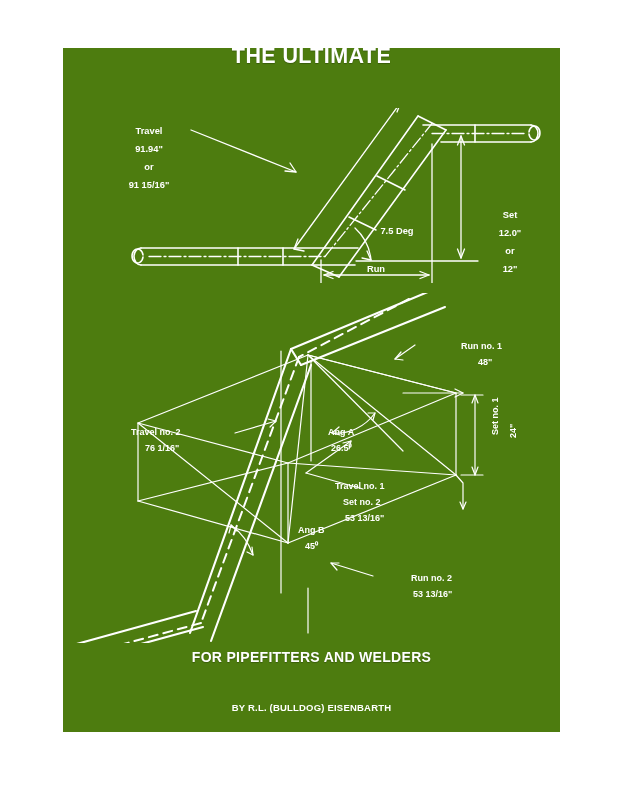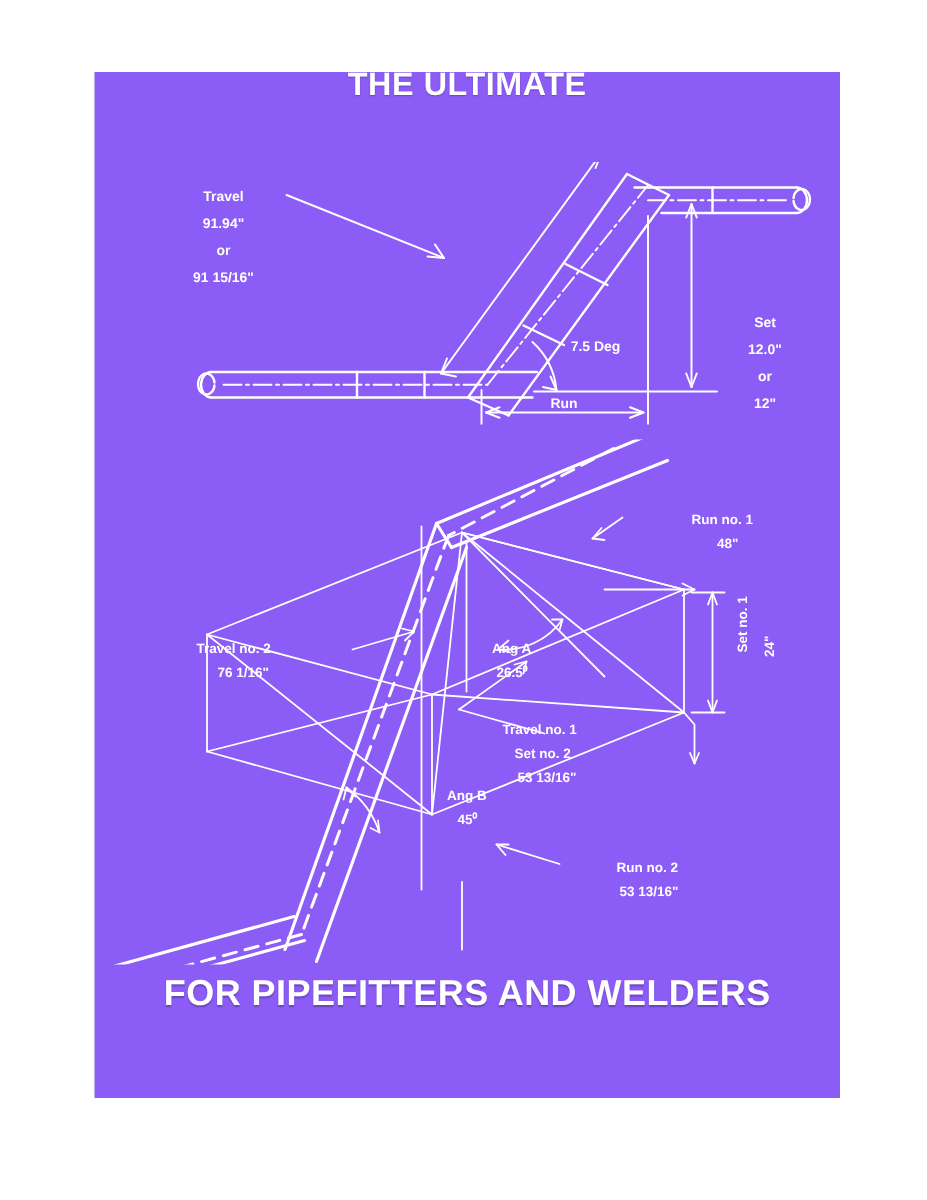--- a/index.html
+++ b/index.html
@@ -20,21 +20,21 @@
     width: 618px;
     height: 800px;
     background: #ffffff;
   }
   #cover-panel {
     position: absolute;
     left: 63px;
     top: 48px;
     width: 497px;
     height: 684px;
-    background: #8b5cf6;
+    background: #4d7c0f;
     overflow: hidden;
   }
   .title-line {
     position: absolute;
     left: 0;
     width: 497px;
     text-align: center;
     color: #ffffff;
     font-weight: bold;
     font-size: 21.5px;
@@ -45,21 +45,21 @@
   #title-line-1 { top: -4px; }
   #title-line-2 { top: 28px; }
   #subtitle-line {
     position: absolute;
     left: 0;
     top: 601px;
     width: 497px;
     text-align: center;
     color: #ffffff;
     font-weight: bold;
-    font-size: 24px;
+    font-size: 14px;
     letter-spacing: 0.3px;
     text-shadow: 0 1px 1px rgba(0,0,0,0.25);
     white-space: nowrap;
   }
   #author-line {
     position: absolute;
     left: 0;
     top: 654px;
     width: 497px;
     text-align: center;
@@ -256,15 +256,16 @@
 
       <text class="dg-label2" x="235" y="240">Ang B</text>
       <text class="dg-label2" x="242" y="256">45⁰</text>
 
       <text class="dg-label2" x="348" y="288">Run no. 2</text>
       <text class="dg-label2" x="350" y="304">53 13/16"</text>
     </svg>
 
     <div id="subtitle-line">FOR PIPEFITTERS AND WELDERS</div>
 
+    <div id="author-line">BY R.L. (BULLDOG) EISENBARTH</div>
 
   </div>
 </div>
 
 </body></html>

